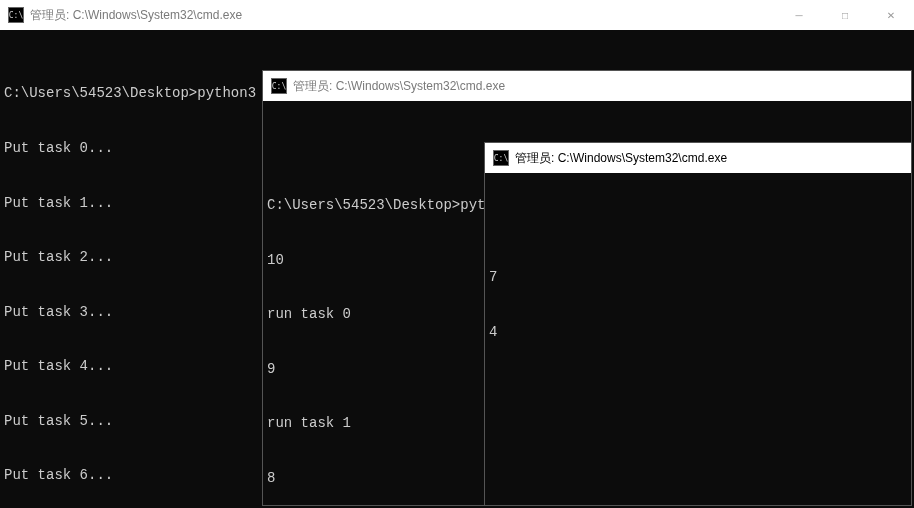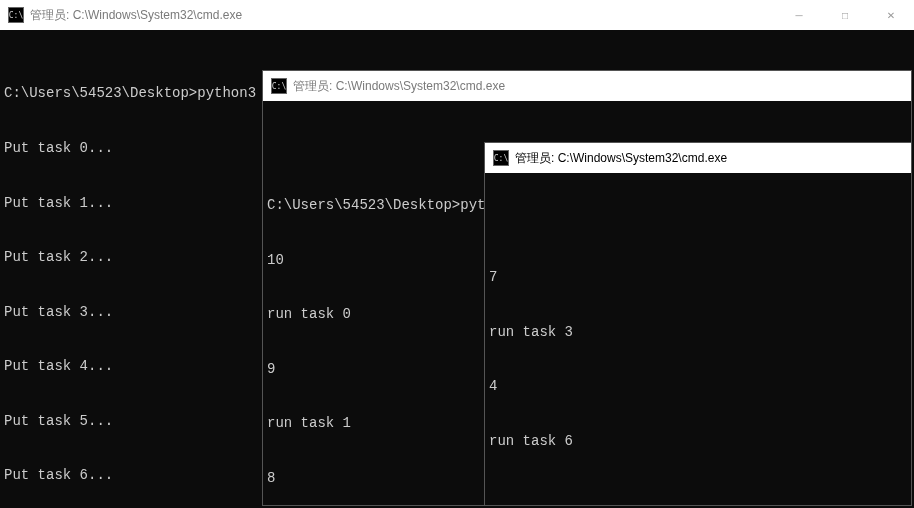--- a/index.html
+++ b/index.html
@@ -150,23 +150,21 @@
 <div class="window right">
   <div class="titlebar">
     <div class="titlebar-left">
       <span class="cmd-icon">C:\</span>
       <span>管理员: C:\Windows\System32\cmd.exe</span>
     </div>
   </div>
   <div class="term-body">
     <span class="line"> </span>
     <span class="line">7</span>
-    <span class="line">run task 3</span>
     <span class="line">4</span>
-    <span class="line">run task 6</span>
     
     
     
     
     
     
   </div>
 </div>
 
 </body></html>

